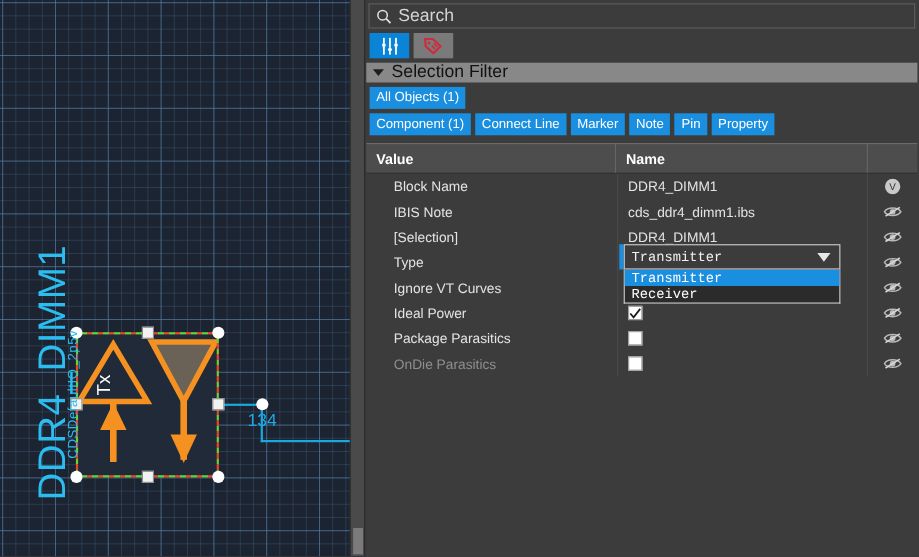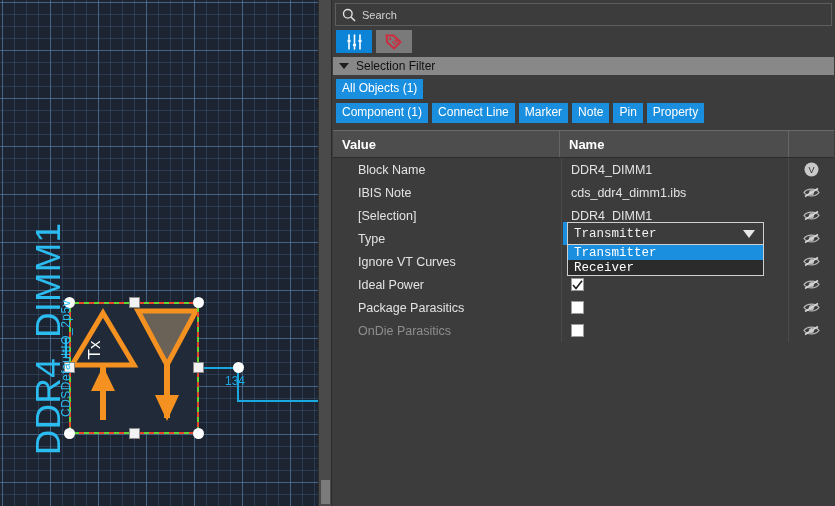--- a/index.html
+++ b/index.html
@@ -83,21 +83,21 @@
     background: #f2f2f2; border: 1px solid #8a8a8a;
   }
 
   
   .net-line { position: absolute; background: #19a9e0; }
   #net-node {
     position: absolute; width: 11px; height: 11px;
     background: #ffffff; border-radius: 50%;
   }
   #net-label {
-    position: absolute; color: #1fa7e6; font-size: 12px;
+    position: absolute; color: #1fa7e6; font-size: 16px;
   }
 
   
   #panel {
     position: relative;
     flex: 1 1 auto;
     height: 506px;
     background: #3c3c3c;
     border-left: 1px solid #2a2a2a;
   }
@@ -108,21 +108,21 @@
     display: flex; align-items: center;
     height: 23px;
     background: #3c3c3c;
     border: 1px solid #5e5e5e;
     padding: 0 6px;
   }
   #search-box svg { flex: 0 0 auto; margin-right: 6px; }
   #search-input {
     flex: 1 1 auto;
     background: transparent; border: none; outline: none;
-    color: #a3a3a3; font-size: 11px;
+    color: #a3a3a3; font-size: 16px;
     font-family: "Liberation Sans", sans-serif;
   }
   #search-input::placeholder { color: #d4d4d4; }
 
   
   #icon-toolbar { display: flex; gap: 4px; padding: 4px 0 4px 4px; }
   .tool-btn {
     width: 36px; height: 23px;
     display: flex; align-items: center; justify-content: center;
     cursor: default;
@@ -138,21 +138,21 @@
     margin: 0 1px;
     padding-left: 6px;
   }
   #section-caret {
     width: 0; height: 0;
     border-left: 5px solid transparent;
     border-right: 5px solid transparent;
     border-top: 6px solid #1e1e1e;
     margin-right: 7px;
   }
-  #section-title { color: #111111; font-size: 12px; }
+  #section-title { color: #111111; font-size: 16px; }
 
   
   #chips-area { padding: 4px 0 3px 4px; }
   .chip-row { display: flex; gap: 4px; margin-bottom: 4px; }
   .chip {
     background: #1a8fe0;
     color: #ffffff;
     font-size: 12px;
     padding: 2px 6px 3px 6px;
     height: 20px;

